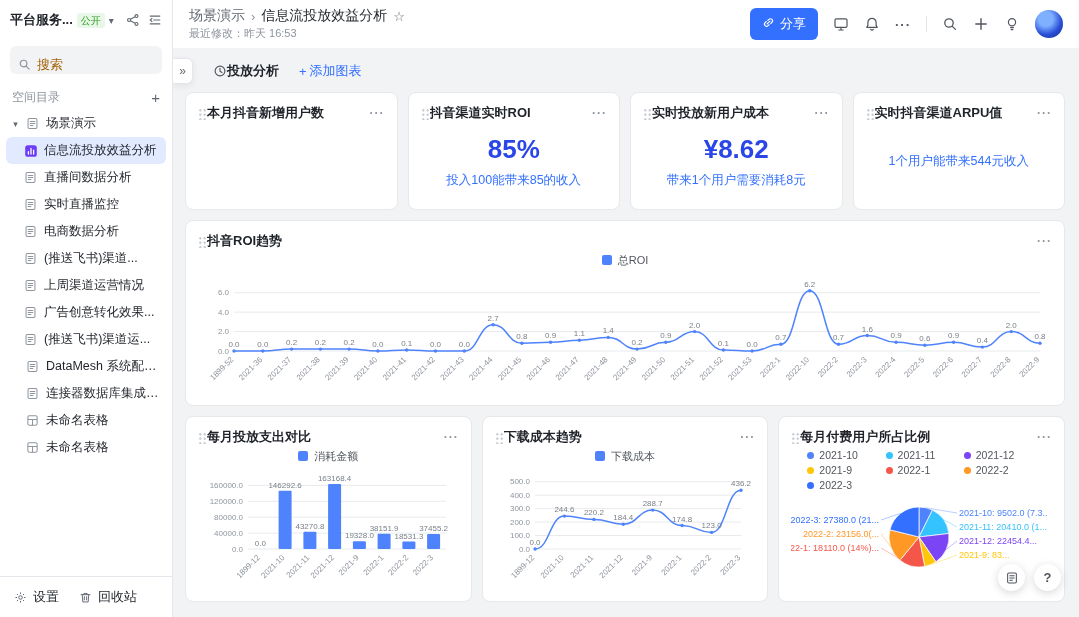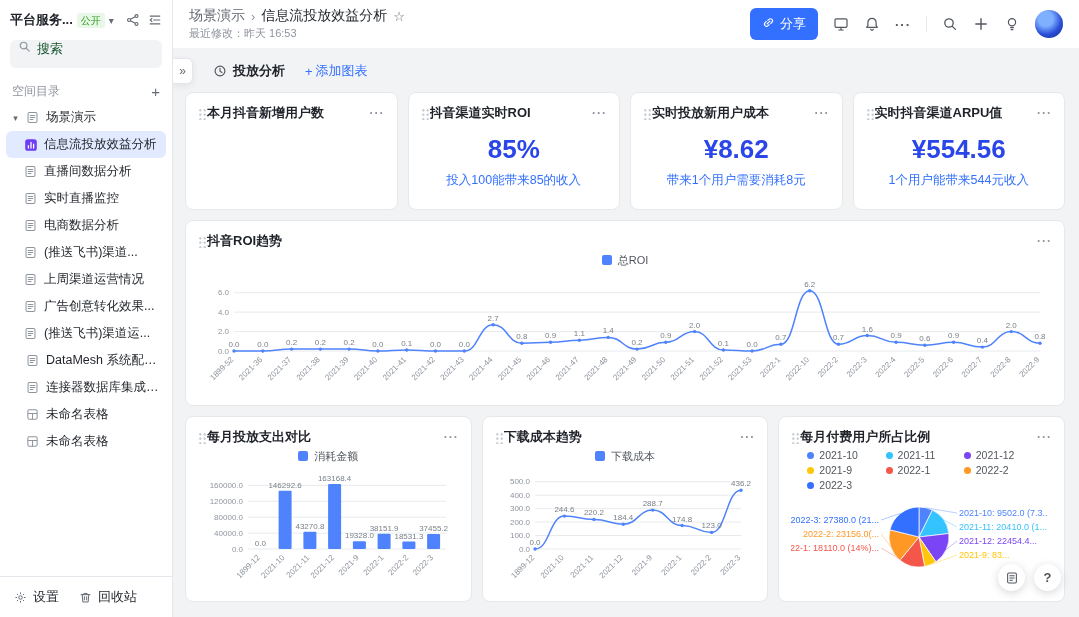--- a/index.html
+++ b/index.html
@@ -10,21 +10,21 @@
   .app{display:flex;height:617px}
 
   
   .sidebar{width:173px;min-width:173px;background:#fff;border-right:1px solid #e5e6eb;display:flex;flex-direction:column}
   .sb-head{display:flex;align-items:center;gap:4px;padding:11px 10px 7px}
   .sb-title{font-weight:700;font-size:13px;white-space:nowrap}
   .badge{background:#e8f7e7;color:#2ea121;font-size:10px;padding:1px 4px;border-radius:3px;line-height:13px}
   .caret{color:#646a73;font-size:10px;cursor:pointer}
   .sb-icons{margin-left:auto;display:flex;gap:8px;align-items:center;color:#646a73}
   .sb-icons svg{display:block;cursor:pointer}
-  .sb-search{margin:4px 10px 8px;background:#f2f3f5;border-radius:6px;height:28px;display:flex;align-items:flex-start;gap:6px;padding:0 8px;color:#14532d;cursor:text}
+  .sb-search{margin:10px 10px 8px;background:#f2f3f5;border-radius:6px;height:28px;display:flex;align-items:flex-end;gap:6px;padding:0 8px;color:#a16207;cursor:text}
   .sb-section{display:flex;align-items:center;padding:7px 12px 4px;color:#8f959e;font-size:12px}
   .sb-plus{margin-left:auto;color:#646a73;font-size:15px;cursor:pointer;line-height:12px}
   .tree{flex:1;overflow:hidden;padding:0 6px}
   .tree-item{display:flex;align-items:center;height:27px;border-radius:6px;padding:0 4px;gap:5px;cursor:pointer}
   .tree-item.sel{background:#e1eaff}
   .tree-item .caret-sp{width:11px;color:#646a73;font-size:9px;text-align:center;flex:none}
   .tree-item.depth1{padding-left:18px}
   .ti-icon{width:15px;height:15px;flex:none;display:flex;align-items:center}
   .tree-item .lbl{white-space:nowrap;overflow:hidden;text-overflow:ellipsis;font-size:12.5px}
   .sb-foot{border-top:1px solid #e5e6eb;display:flex;gap:20px;padding:11px 14px;font-size:13px}
@@ -44,21 +44,21 @@
   .top-actions{margin-left:auto;display:flex;align-items:center;gap:15px;color:#51565d}
   .top-actions .tico{display:flex;cursor:pointer}
   .share-btn{background:#3370ff;color:#fff;border:none;border-radius:6px;height:28px;padding:16px 12px;display:flex;align-items:center;gap:5px;font-size:13px;cursor:pointer;font-family:Liberation Serif, serif}
   .dots3{font-weight:700;letter-spacing:1px;color:#51565d;cursor:pointer}
   .vdiv{width:1px;height:16px;background:#e5e6eb}
   .avatar{width:28px;height:28px;border-radius:50%;background:radial-gradient(circle at 38% 32%,#7fb0ff 0 28%,#2b50d8 60%,#142a8a);cursor:pointer;flex:none}
 
   .content{flex:1;padding:8px 14px 12px 12px;position:relative;overflow:hidden}
   .expander{position:absolute;left:0;top:10px;width:20px;height:26px;background:#fff;border:1px solid #e5e6eb;border-left:none;border-radius:0 6px 6px 0;display:flex;align-items:center;justify-content:center;color:#646a73;font-size:12px;box-shadow:0 2px 6px rgba(31,35,41,.08);cursor:pointer;z-index:4}
   .view-toolbar{display:flex;align-items:center;gap:20px;height:30px;margin:0 0 6px 28px}
-  .view-tab{display:flex;align-items:center;gap:6px;color:#1f2329;font-weight:600;font-size:13px;cursor:pointer}
+  .view-tab{display:flex;align-items:center;color:#1f2329;font-weight:600;font-size:13px;cursor:pointer}
   .view-tab .vt-ic{display:flex;color:#51565d}
   .add-chart{color:#3370ff;font-size:13px;cursor:pointer;display:flex;gap:3px;align-items:center}
 
   .card{background:#fff;border:1px solid #e7e8ea;border-radius:8px}
   .card-head{display:flex;align-items:center;height:20px}
   .drag{width:9px;height:13px;background:radial-gradient(circle,#c3c8ce 1.1px,transparent 1.3px);background-size:4.5px 4.5px;background-position:0 1px;cursor:grab;flex:none}
   .card-title{font-size:13px;font-weight:600;flex:1;white-space:nowrap;overflow:hidden;text-overflow:ellipsis}
   .more{color:#8f959e;font-weight:700;letter-spacing:1px;cursor:pointer;font-size:12px}
 
   .stat-row{display:flex;gap:10px;margin-bottom:10px}
@@ -423,21 +423,20 @@
               <div class="stat-sub">带来1个用户需要消耗8元</div>
             </div>
           </div>
           <div class="card stat-card">
             <div class="card-head">
               <span class="drag"></span>
               <span class="card-title">实时抖音渠道ARPU值</span>
               <span class="more">···</span>
             </div>
             <div class="stat-body">
-              <div class="stat-value">¥554.56</div>
               <div class="stat-sub">1个用户能带来544元收入</div>
             </div>
           </div>
         </div>
 
       <div class="card wide-card">
         <div class="card-head">
           <span class="drag"></span>
           <span class="card-title">抖音ROI趋势</span>
           <span class="more">···</span>

